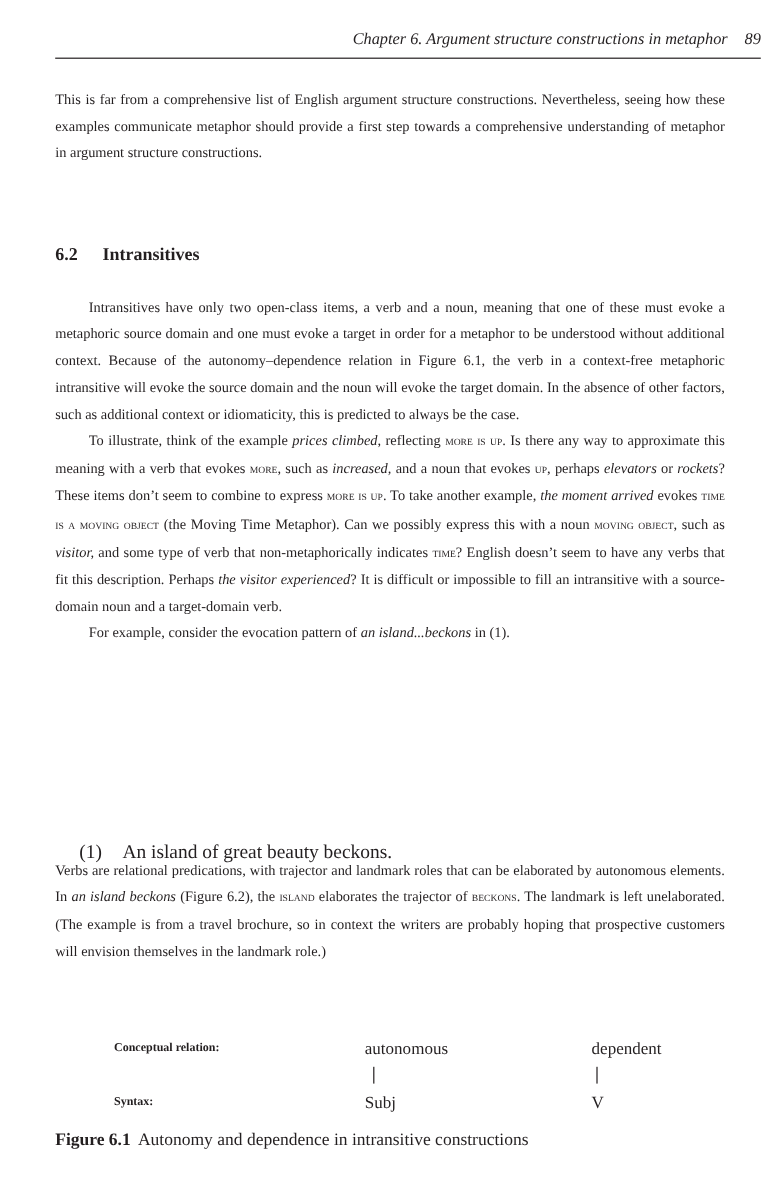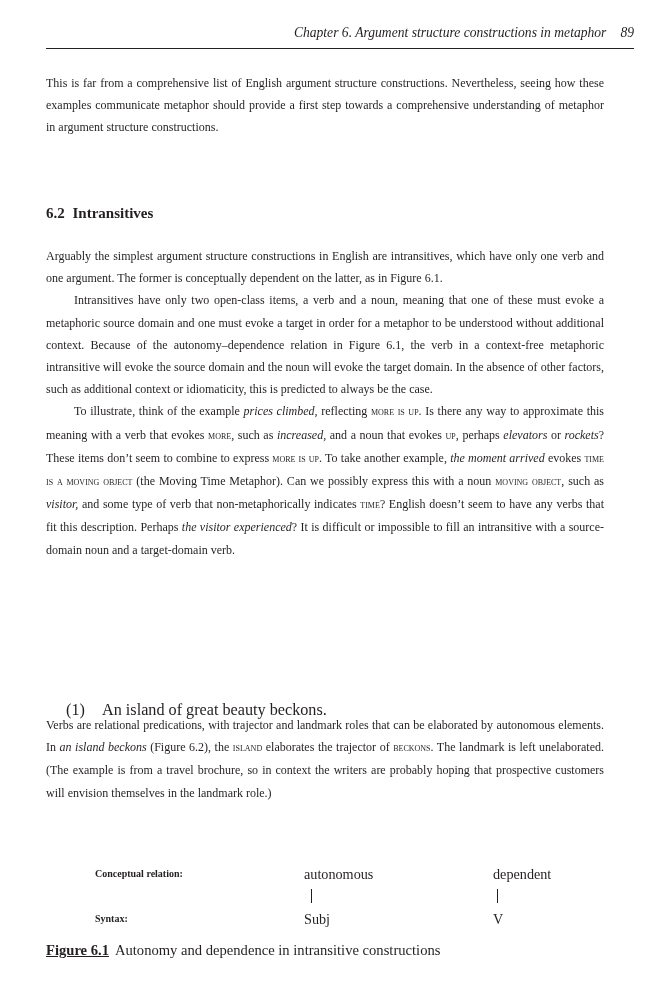--- a/index.html
+++ b/index.html
@@ -23,60 +23,60 @@
       hyphens: manual;
     }
     .body-text p { margin: 0; }
     .indent { text-indent: 28px; }
     .sc { font-variant: small-caps; font-size: 0.97em; }
     .it { font-style: italic; }
     .section-heading {
       position: absolute; left: 46px; top: 203px;
       font-size: 15px; font-weight: bold; line-height: 20px;
     }
-    .section-heading .num { margin-right: 4px; }
+    .section-heading .num { margin-right: 17px; }
     .example {
       position: absolute; left: 66px; top: 699px; font-size: 16.2px; line-height: 22px; font-family: Liberation Serif, serif;
     }
     .example .ex-num { display: inline-block; width: 36px; }
     .fig-label {
       position: absolute; font-size: 10px; line-height: 18px; font-weight: bold;
     }
     .fig-val {
       position: absolute; font-size: 14.2px; line-height: 18px;
     }
     .fig-line {
       position: absolute; width: 0; height: 14px; border-left: 1px solid #231f20;
     }
     .caption {
       position: absolute; left: 46px; top: 940px; font-size: 14.6px; line-height: 20px;
     }
-    .caption .cap-num { font-weight: bold; margin-right: 6px; text-decoration: underline; }
+    .caption .cap-num { font-weight: bold; margin-right: 6px; }
   </style>
 </head>
 <body>
 
 <div class="running-head">
   <span>Chapter 6.  Argument structure constructions in metaphor</span><span class="pg">89</span>
 </div>
 <div class="head-rule"></div>
 
 <div class="body-text" style="top:72px;">
   <p>This is far from a comprehensive list of English argument structure constructions. Nevertheless, seeing how these examples communicate metaphor should provide a first step towards a comprehensive understanding of metaphor in argument structure constructions.</p>
 </div>
 
 <div class="section-heading">
   <span class="num">6.2</span>
   <span>Intransitives</span>
 </div>
 
 <div class="body-text" style="top:245px;">
-  <p>Arguably the simplest argument structure constructions in English are intransi­tives, which have only one verb and one argument. The former is conceptually dependent on the latter, as in Figure 6.1.</p>
   <p class="indent">Intransitives have only two open-class items, a verb and a noun, meaning that one of these must evoke a metaphoric source domain and one must evoke a target in order for a metaphor to be understood without additional context. Because of the autonomy–dependence relation in Figure 6.1, the verb in a context-free meta­phoric intransitive will evoke the source domain and the noun will evoke the target domain. In the absence of other factors, such as additional context or idiomaticity, this is predicted to always be the case.</p>
   <p class="indent"><span>To illustrate, think of the example </span><span class="it">prices climbed</span><span>, reflecting </span><span class="sc">more is up</span><span>. Is there any way to approximate this meaning with a verb that evokes </span><span class="sc">more</span><span>, such as </span><span class="it">in­creased,</span><span> and a noun that evokes </span><span class="sc">up</span><span>, perhaps </span><span class="it">elevators</span><span> or </span><span class="it">rockets</span><span>? These items don’t seem to combine to express </span><span class="sc">more is up</span><span>. To take another example, </span><span class="it">the moment ar­rived</span><span> evokes </span><span class="sc">time is a moving object</span><span> (the Moving Time Metaphor). Can we pos­sibly express this with a noun </span><span class="sc">moving object</span><span>, such as </span><span class="it">visitor,</span><span> and some type of verb that non-metaphorically indicates </span><span class="sc">time</span><span>? English doesn’t seem to have any verbs that fit this description. Perhaps </span><span class="it">the visitor experienced</span><span>? It is difficult or impossible to fill an intransitive with a source-domain noun and a target-domain verb.</span></p>
+  <p class="indent"><span>For example, consider the evocation pattern of </span><span class="it">an island...beckons</span><span> in (1).</span></p>
 </div>
 
 <div class="example">
   <span class="ex-num">(1)</span><span>An island of great beauty beckons.</span>
 </div>
 
 <div class="body-text" style="top:714px;">
   <p><span>Verbs are relational predications, with trajector and landmark roles that can be elaborated by autonomous elements. In </span><span class="it">an island beckons</span><span> (Figure 6.2), the </span><span class="sc">island</span><span> elaborates the trajector of </span><span class="sc">beckons</span><span>. The landmark is left unelaborated. (The ex­ample is from a travel brochure, so in context the writers are probably hoping that prospective customers will envision themselves in the landmark role.)</span></p>
 </div>
 

